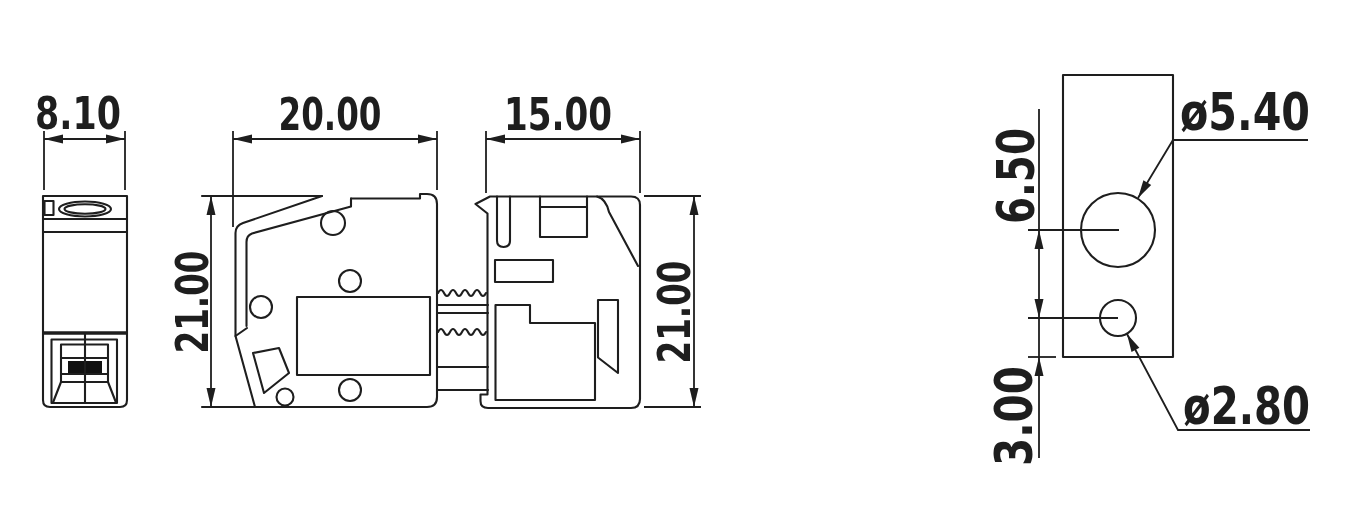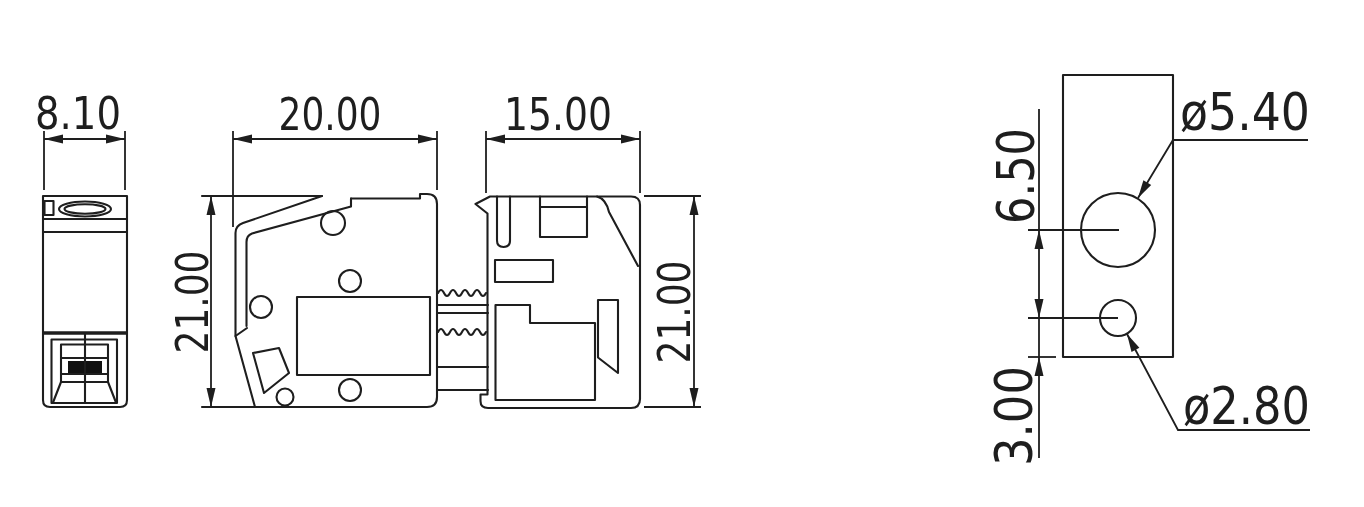--- a/index.html
+++ b/index.html
@@ -6,20 +6,21 @@
     margin: 0;
     padding: 0;
     background: #ffffff;
   }
   .canvas {
     position: relative;
     width: 1364px;
     height: 507px;
     background: #ffffff;
     overflow: hidden;
+    font-weight: bold;
   }
   svg { display: block; }
   .ln   { fill: none; stroke: #1e1e1e; stroke-width: 2.1; stroke-linecap: round; stroke-linejoin: round; }
   .ln-thin { fill: none; stroke: #1e1e1e; stroke-width: 1.8; stroke-linecap: butt; }
   .ln-thick { fill: none; stroke: #1e1e1e; stroke-width: 3.4; stroke-linecap: butt; }
   .fillb { fill: #111111; stroke: none; }
   .arr  { fill: #1e1e1e; stroke: none; }
   .dimtxt {
     font-family: "DejaVu Sans", "Liberation Sans", sans-serif;
     fill: #1e1e1e;

